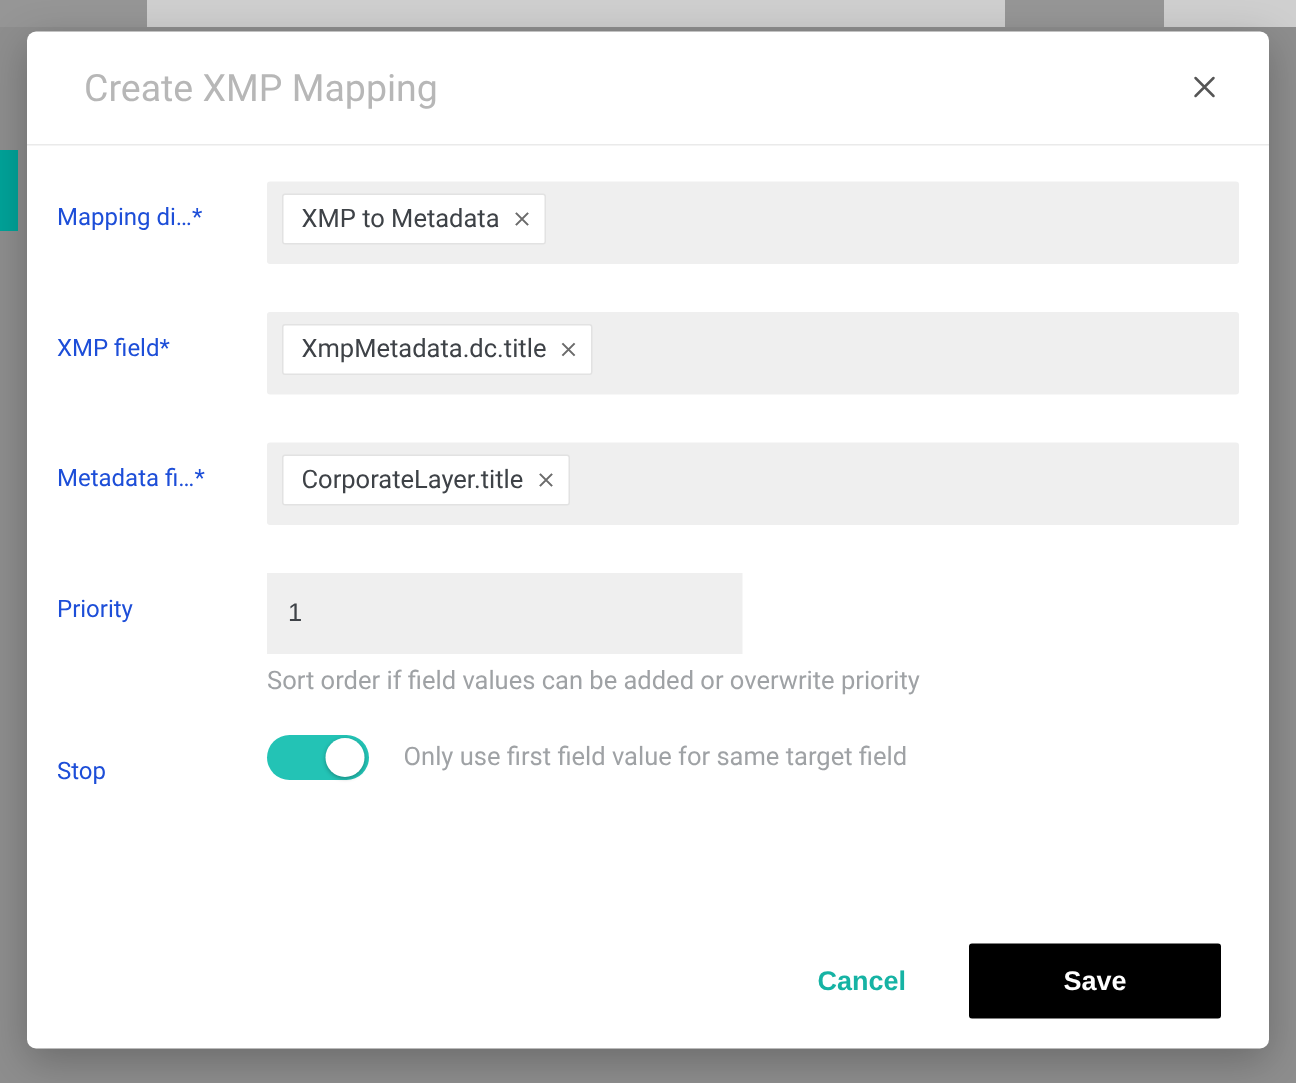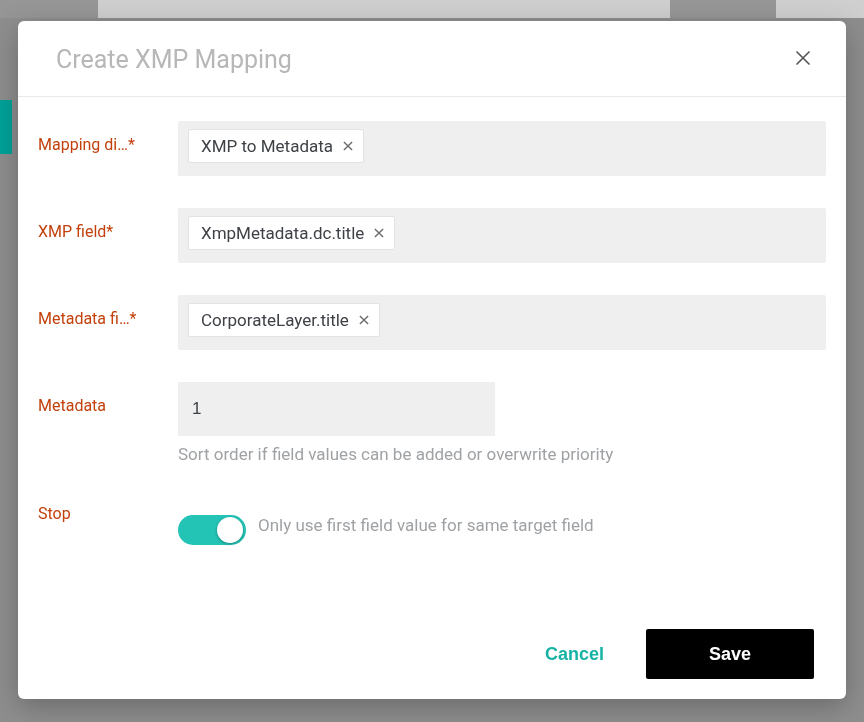--- a/index.html
+++ b/index.html
@@ -19,37 +19,37 @@
              display:flex; flex-direction:column; }
 
     .modal-header { display:flex; align-items:flex-end; justify-content:space-between;
                     padding: 24px 30px 22px 38px; border-bottom: 1px solid #eaeaea; }
     .modal-title { font-size: 25px; font-weight: 400; color: #b7b7b7; }
     .close-btn { background:none; border:none; cursor:pointer; padding:4px; color:#555; }
 
     .modal-body { padding: 24px 20px 8px 20px; flex:1; }
 
     .field-row { display:flex; align-items:flex-start; margin-bottom: 32px; gap:8px; }
-    .field-label { width: 132px; padding-top: 14px; font-size: 16px; color:#c2410c;
+    .field-label { width: 132px; padding-top: 14px; font-size: 16px; color:#1d4ed8;
                    white-space: nowrap; overflow:hidden; text-overflow: ellipsis; }
     .req::after { content:"*"; }
 
     .chip-area { flex:1; background:#efefef; border-radius:2px; padding: 8px 10px; min-height:55px;
                  display:flex; align-items:flex-start; }
     .chip { display:inline-flex; align-items:center; background:#fff; border:1px solid #e2e2e2;
             border-radius:2px; padding: 6px 8px 6px 12px; font-size:17px; color:#3e4247; }
     .chip-close { display:inline-flex; margin-left:8px; cursor:pointer; color:#6b6b6b; }
 
     .text-input { width:317px; height:54px; background:#efefef; border:none;
                   font-size:17px; color:#3e4247; padding: 0 14px; }
 
     .helper-wrap { margin-top:-24px; margin-bottom: 26px; }
     .helper { margin-left:140px; font-size:17px; color:#9fa2a5; }
 
-    .toggle-row { display:flex; align-items:flex-start; gap:12px;margin-top:25px; }
+    .toggle-row { display:flex; align-items:center; gap:23px; }
     .toggle { position:relative; width:68px; height:30px; border-radius:15px; background:#23c3b5; cursor:pointer; }
     .knob   { position:absolute; top:2px; right:3px; width:26px; height:26px; border-radius:50%;
               background:#fff; box-shadow:0 1px 3px rgba(0,0,0,.3); }
     .toggle-desc { font-size:17px; color:#9fa2a5; }
 
     .modal-footer { display:flex; justify-content:flex-end; align-items:center;
                     padding: 0 32px 20px 20px; gap:24px; }
     .btn-cancel { background:none; border:none; color:#16b3a4; font-size:18px; font-weight:600;
                   padding: 14px 18px; cursor:pointer; }
     .btn-save { background:#000000; border:none; color:#fff; font-size:18px; font-weight:600;
@@ -115,21 +115,21 @@
           <span class="chip-close">
             <svg class="x-icon" viewBox="0 0 24 24">
               <path d="M5 5 L19 19 M19 5 L5 19" stroke="#6b6b6b" stroke-width="2.4" fill="none"></path>
             </svg>
           </span>
         </span>
       </div>
     </div>
 
     <div class="field-row">
-      <div class="field-label">Metadata</div>
+      <div class="field-label">Priority</div>
       <input class="text-input" type="text" value="1" style="">
     </div>
     <div class="helper-wrap">
       <div class="helper">Sort order if field values can be added or overwrite priority</div>
     </div>
 
     <div class="field-row">
       <div class="field-label">Stop</div>
       <div class="toggle-row">
         <div class="toggle" role="switch" aria-checked="true">

